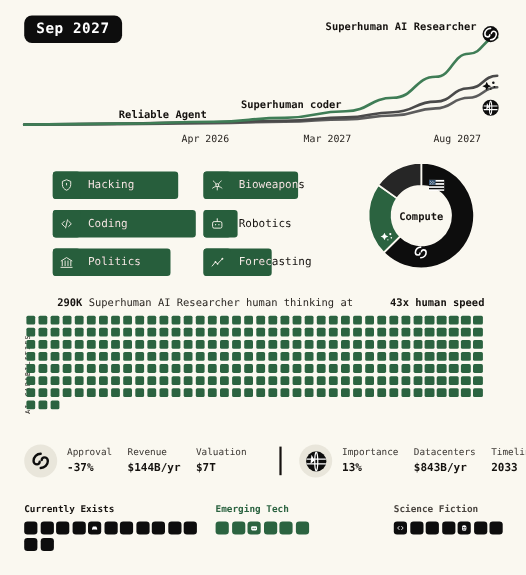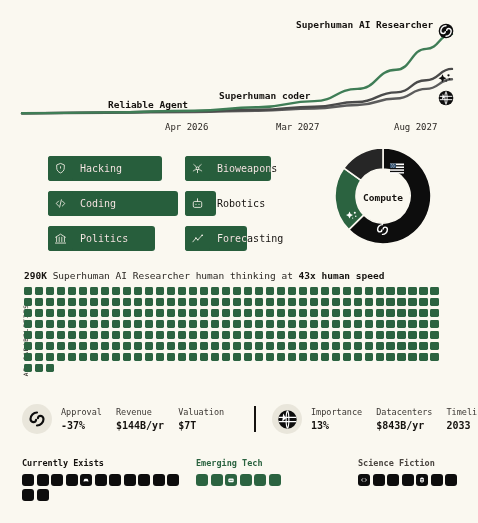--- a/index.html
+++ b/index.html
@@ -86,21 +86,21 @@
     font-family:"DejaVu Sans Mono", monospace;
   }
   .donut-ic{position:absolute;}
 
   
   #copies-line{
     position:absolute;left:24px;top:270px;
     font-size:9.5px;color:#2b2723;
     font-family:"DejaVu Sans Mono", monospace;white-space:nowrap;
   }
-  #copies-line b{color:#15120f;font-weight:700;}
+  #copies-line b{color:#15120f;font-weight:700;margin-left:28px;}
   #copies-grid{
     position:absolute;left:24px;top:287px;width:420px;
     display:flex;flex-wrap:wrap;gap:2.6px;
   }
   .gsq{width:8.4px;height:8.4px;background:#2b6340;border-radius:1.4px;}
 
   
   #stats{position:absolute;left:22px;top:404px;width:440px;height:40px;}
   .stat-group{position:absolute;top:0;display:flex;align-items:center;}
   #stat-group-left{left:0;}
@@ -187,20 +187,21 @@
 
     <div class="chart-lbl" id="lbl-reliable">Reliable Agent</div>
     <div class="chart-lbl" id="lbl-shcoder">Superhuman coder</div>
     <div class="chart-lbl" id="lbl-shresearcher">Superhuman AI Researcher</div>
 
     <div class="axis-tick" id="tick-0">Apr 2026</div>
     <div class="axis-tick" id="tick-1">Mar 2027</div>
     <div class="axis-tick" id="tick-2">Aug 2027</div>
   </div>
 
+  <div id="date-badge">Sep 2027</div>
 
   <div id="capabilities">
     <div id="cap-axis-label">AI Capabilities</div>
     <div class="cap-col" id="cap-col-left">
         <div class="cap-row">
           <div class="cap-bar" style="width:114.4px"></div>
           <div class="cap-name">Hacking</div>
           <div class="cap-name-over" style="width:82.4px">Hacking</div>
           <div class="cap-icon">
             <svg viewBox="0 0 24 24">

